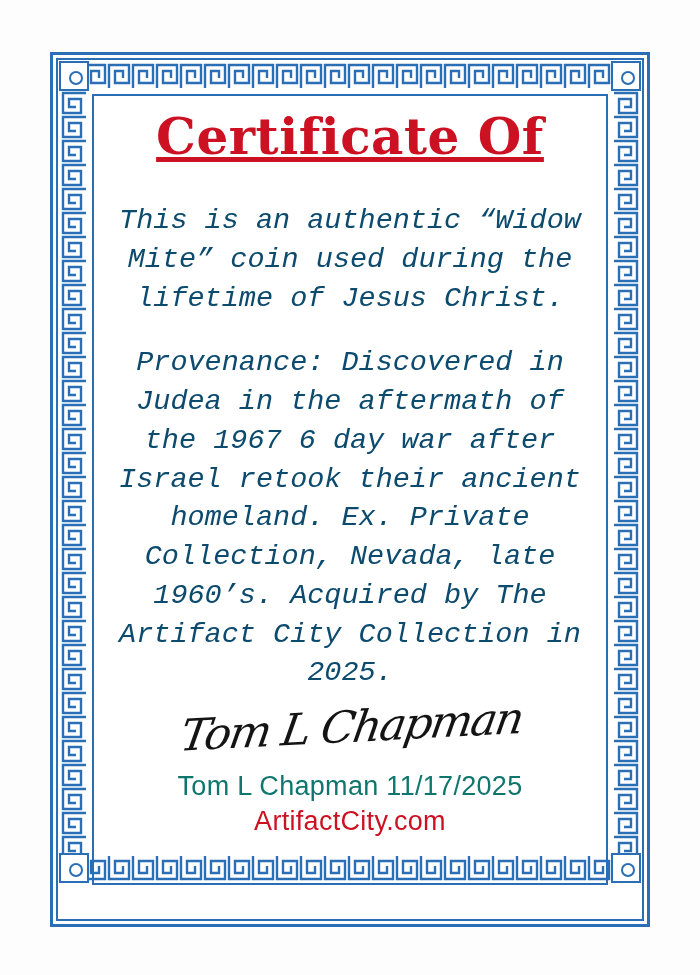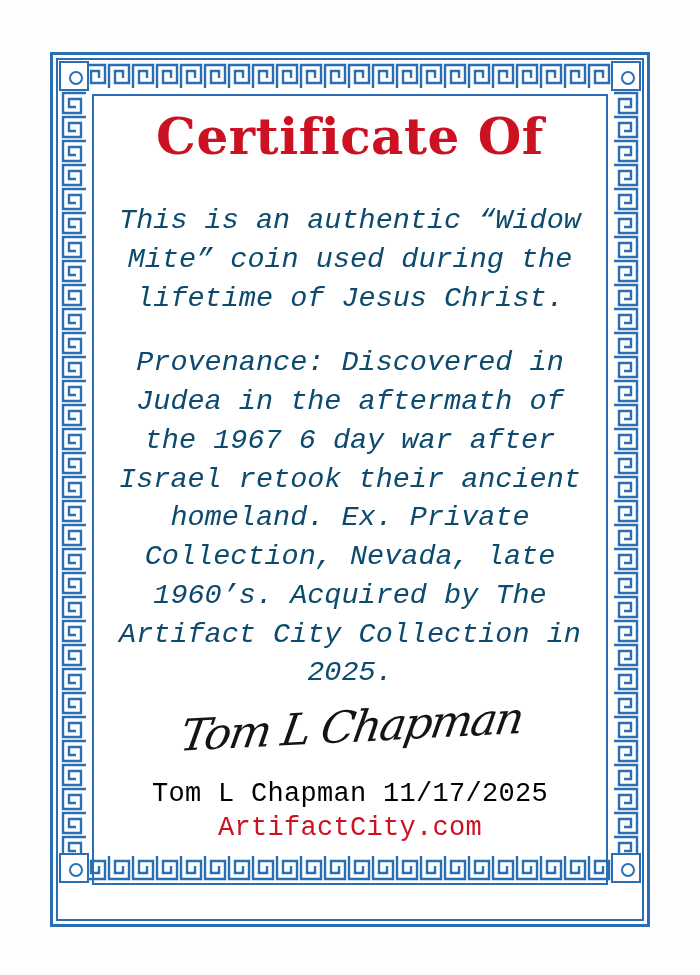--- a/index.html
+++ b/index.html
@@ -100,20 +100,21 @@
   }
 
   .title {
     font-family: "DejaVu Serif", "Liberation Serif", serif;
     font-weight: bold;
     font-size: 50px;
     line-height: 1.16;
     letter-spacing: 0.5px;
     color: #cc1122;
     margin-top: 8px;
+    text-decoration: underline;
   }
   .title .line2 { display: block; }
 
   .body-text {
     font-family: Liberation Mono, monospace;
     font-style: italic;
     font-size: 28.5px;
     line-height: 1.36;
     color: #0c4a6e;
     padding: 0 6px;
@@ -130,28 +131,28 @@
     font-style: italic;
     font-size: 44px;
     color: #141414;
     transform: skewX(-12deg) rotate(-3deg);
     letter-spacing: -2px;
     line-height: 1;
     height: 62px;
     display: block;
   }
   .sig-name {
-    font-family: Liberation Mono, monospace;
+    font-family: Liberation Sans, sans-serif;
     font-size: 27px;
-    color: #000000;
-    margin-top: 12px;
+    color: #0f766e;
+    margin-top: 4px;
     letter-spacing: 0.3px;
   }
   .sig-site {
-    font-family: Liberation Mono, monospace;
+    font-family: Liberation Sans, sans-serif;
     font-size: 27px;
     color: #cc1122;
     margin-top: 4px;
     letter-spacing: 0.3px;
   }
 </style>
 </head>
 <body>
 
 <div class="page">

